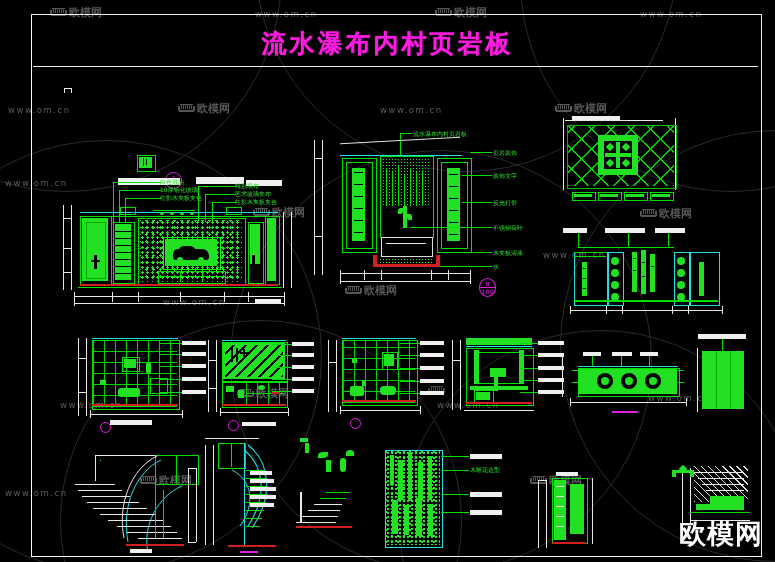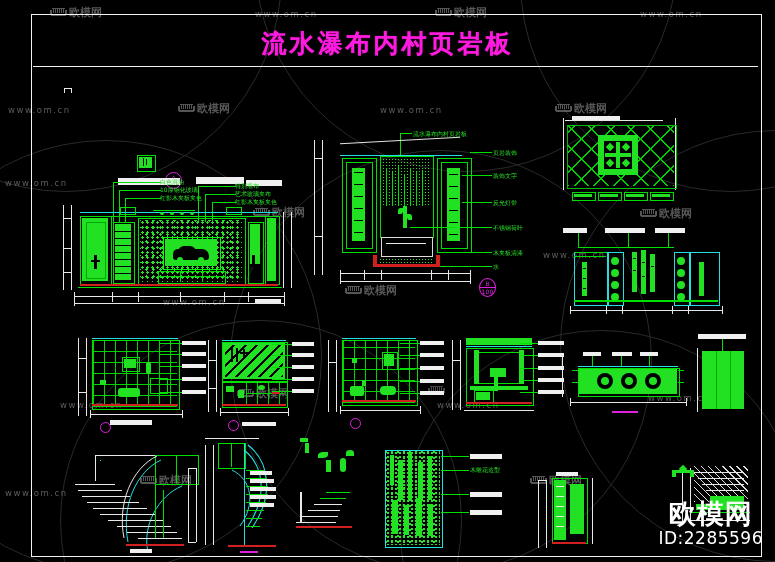--- a/index.html
+++ b/index.html
@@ -803,16 +803,15 @@
 
   <div style="position:absolute;left:672px;top:466px;">
     <div class="fill" style="left:0px;top:4px;width:22px;height:3px;"></div>
     <div class="fill" style="left:8px;top:0px;width:6px;height:6px;transform:rotate(45deg);"></div>
     <div class="fill" style="left:0px;top:7px;width:4px;height:4px;"></div>
     <div class="fill" style="left:18px;top:7px;width:4px;height:4px;"></div>
   </div>
 
   <div id="stamp">
     <div class="big">欧模网</div>
-    <div class="idl">ID:2285596</div>
   </div>
 
 </div>
 
 </body></html>

